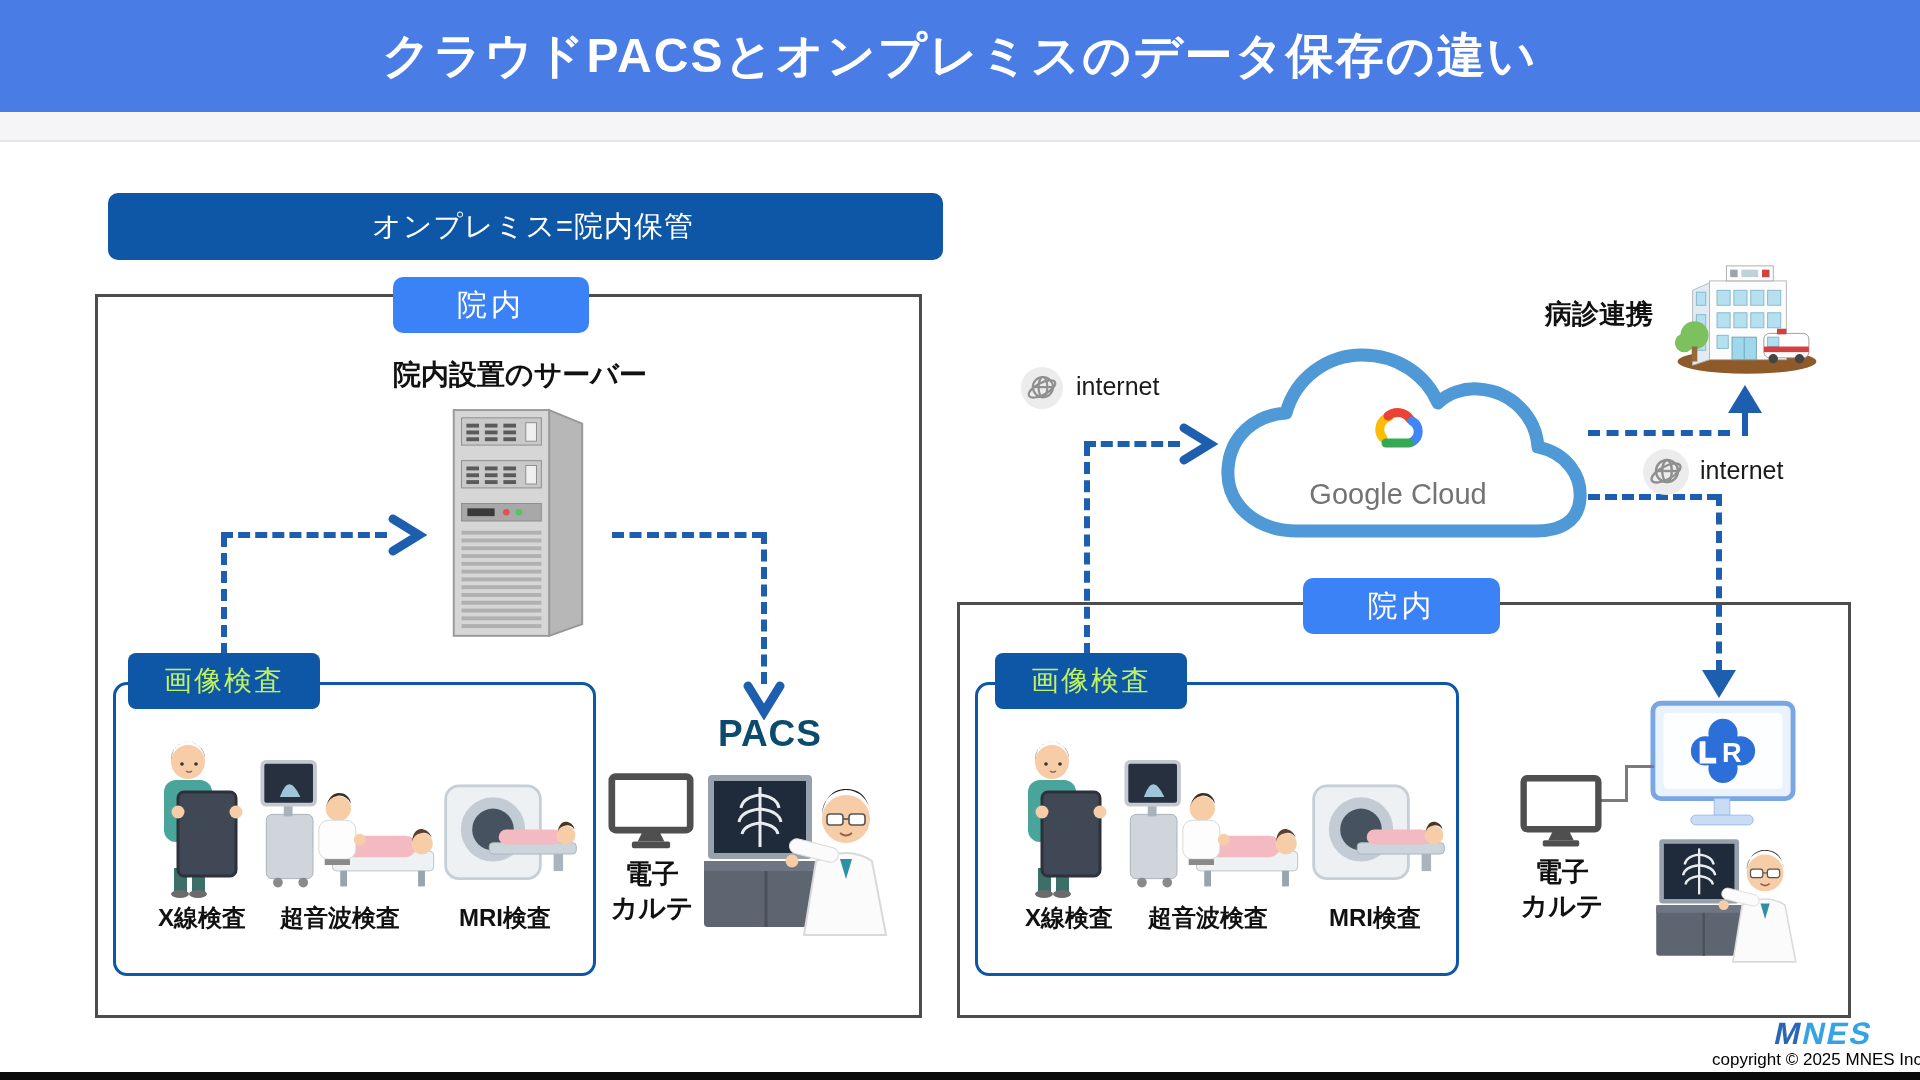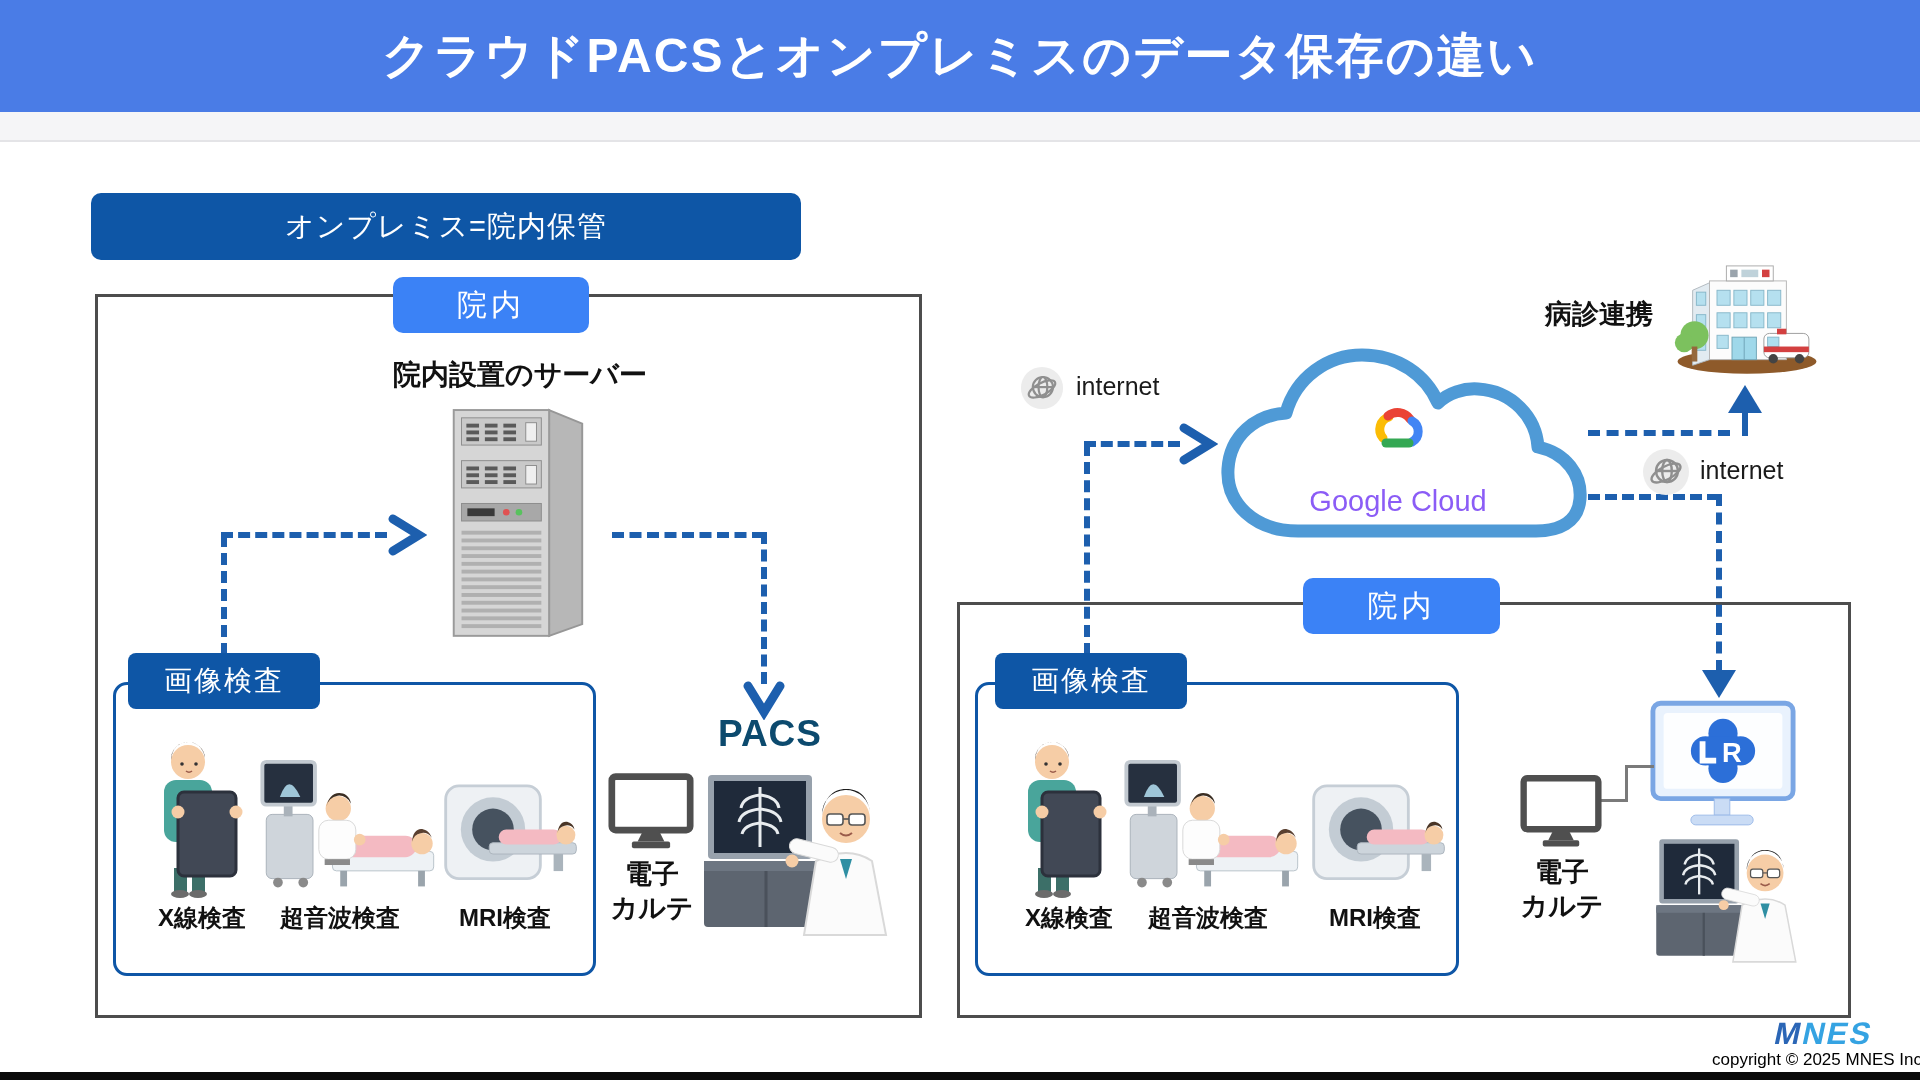--- a/index.html
+++ b/index.html
@@ -20,30 +20,30 @@
 
   
   .outerbox{border:3px solid #4d4d4d;background:#fff;}
 
   
   .zone{background:#3b82f6;border-radius:10px;color:#fff;display:flex;align-items:center;justify-content:center;
         font-size:30px;font-weight:500;letter-spacing:4px;}
 
   
   .imgbox{border:3px solid #0e56a6;border-radius:14px;background:#fff;}
-  .imgbadge{background:#0e56a6;border-radius:8px;color:#ffffff;display:flex;align-items:center;justify-content:center;
+  .imgbadge{background:#0e56a6;border-radius:8px;color:#bef264;display:flex;align-items:center;justify-content:center;
             font-size:28px;font-weight:500;letter-spacing:2px;}
 
   .examlabel{font-size:24px;font-weight:700;color:#111;transform:translateX(-50%);white-space:nowrap;}
   .caption{font-size:28px;font-weight:700;color:#111;white-space:nowrap;}
   .pacs{font-size:37px;font-weight:700;color:#0c4a6e;transform:translateX(-50%);letter-spacing:1px;}
   .emr{font-size:27px;font-weight:700;color:#111;text-align:center;line-height:1.25;transform:translateX(-50%);}
   .inet{font-size:25px;color:#1b1b1b;}
   .collab{font-size:27px;font-weight:700;color:#111;}
-  .gcbrand{font-size:29px;color:#8b5cf6;transform:translateX(-50%);white-space:nowrap;margin-top:7px;}
+  .gcbrand{font-size:29px;color:#737373;transform:translateX(-50%);white-space:nowrap;}
 
   
   .dash-h{height:0;border-top:6px dashed #1d5fae;}
   .dash-v{width:0;border-left:6px dashed #1d5fae;}
   .solid-v{width:6px;background:#1d5fae;}
   .tri-down{width:0;height:0;border-left:17px solid transparent;border-right:17px solid transparent;border-top:28px solid #1d5fae;}
   .tri-up{width:0;height:0;border-left:17px solid transparent;border-right:17px solid transparent;border-bottom:28px solid #1d5fae;}
 
   .conn{background:#7a7a7a;}
 
@@ -273,21 +273,21 @@
 </defs>
 </svg>
 
 <div class="stage">
 
   <div class="abs banner">
     <div class="title">クラウドPACSとオンプレミスのデータ保存の違い</div>
   </div>
   <div class="abs substrip"></div>
 
-  <div class="abs hdr" style="left:91px;top:193px;width:710px;">オンプレミス=院内保管</div>
+  <div class="abs hdr" style="left:108px;top:193px;width:820px;padding-left:15px;">オンプレミス=院内保管</div>
 
   <div class="abs outerbox" style="left:95px;top:294px;width:821px;height:718px;"></div>
   <div class="abs zone" style="left:393px;top:277px;width:196px;height:56px;">院内</div>
 
   <div class="abs caption" style="left:330px;top:356px;width:380px;text-align:center;">院内設置のサーバー</div>
   <svg class="abs" style="left:444px;top:402px;" width="146" height="238">
       <use href="#sym-server"></use>
     </svg>
 
   <div class="abs dash-v" style="left:221px;top:535px;height:120px;"></div>

